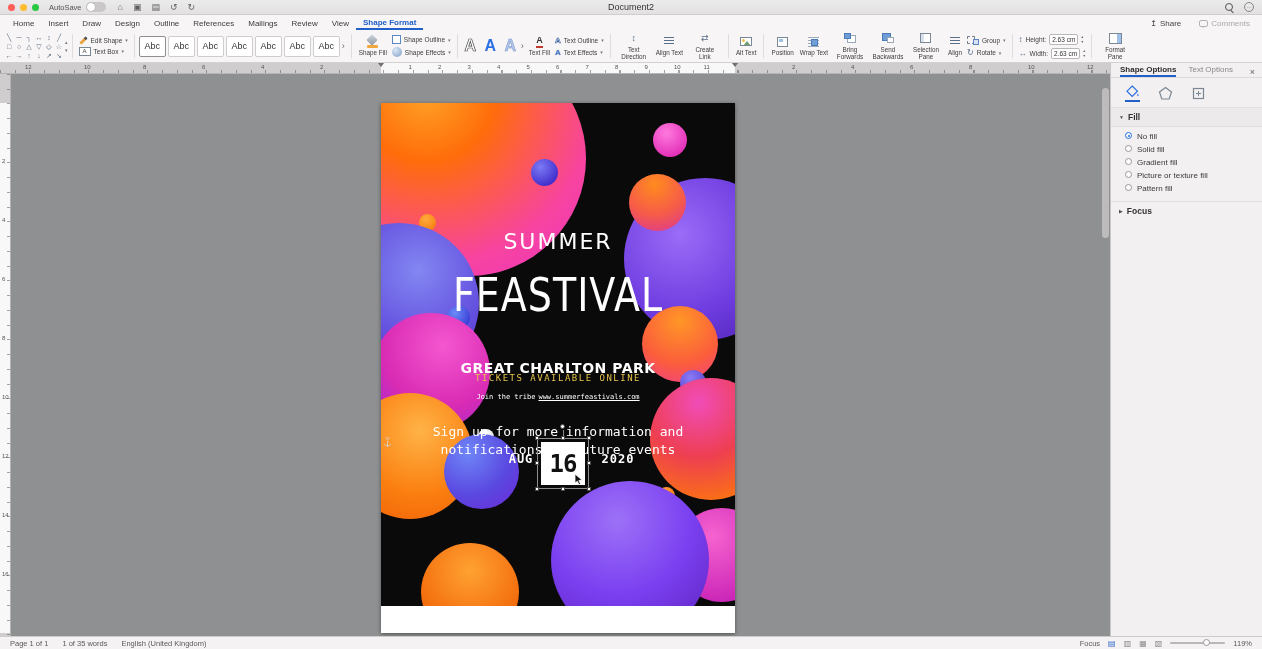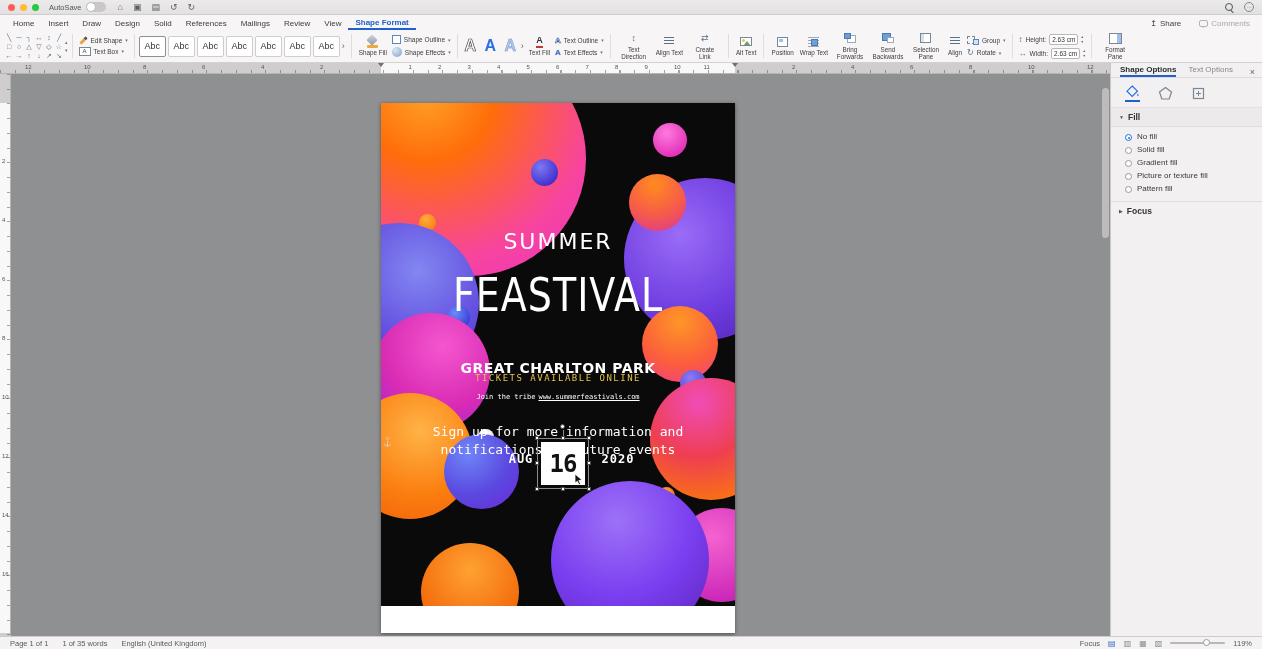--- a/index.html
+++ b/index.html
@@ -142,21 +142,21 @@
   .panel-tabs{display:flex;gap:12px;padding:0 9px;border-bottom:1px solid #dddbdb;}
   .ptab{font-size:8px;color:#8a8888;padding:2px 0 3px;}
   .ptab.active{color:#2c2c2c;border-bottom:2px solid #2160c9;font-weight:700;padding-bottom:1px;}
   .panel-icons{display:flex;gap:18px;padding:6px 14px 5px;border-bottom:1px solid #e2e0e0;align-items:center;}
   .pico{display:inline-flex;}
   .pico.sel{border-bottom:2px solid #2160c9;padding-bottom:1px;}
   .section-h{display:flex;align-items:center;gap:4px;padding:4px 8px;font-size:8.5px;color:#333;font-weight:700;background:#eceaea;border-bottom:1px solid #e0dede;}
   .section-h .tri{font-size:5px;color:#555;}
   .section-h.line{background:transparent;border-top:1px solid #e0dede;border-bottom:none;margin-top:2px;}
   .fill-opts{padding:3px 0 4px;}
-  .radio-row{display:flex;align-items:flex-end;gap:5px;padding:2px 14px;}
+  .radio-row{display:flex;align-items:flex-start;gap:5px;padding:2px 14px;}
   .radio{width:7px;height:7px;border-radius:50%;border:1px solid #9a9898;background:#fff;position:relative;flex:none;}
   .radio.on{border-color:#1f6fe0;}
   .radio.on::after{content:"";position:absolute;inset:1.5px;background:#1f6fe0;border-radius:50%;}
   .radio-label{font-size:8px;color:#3a3a3a;white-space:nowrap;}
 
   
   .status{position:absolute;left:0;right:0;bottom:0;height:13px;background:#f4f2f2;border-top:1px solid #cdcbcb;display:flex;align-items:center;gap:14px;padding:0 10px;font-size:7.5px;color:#5a5a5a;z-index:11;}
   .st-right{margin-left:auto;display:flex;align-items:center;gap:8px;}
   .vico{font-size:8px;color:#8a8a8a;}
   .vico.active{color:#2160c9;}
@@ -180,33 +180,34 @@
           <span class="knob"></span>
         </span>
     </div>
     <div class="tb-icons">
       <span>⌂</span>
       <span>▣</span>
       <span>▤</span>
       <span>↺</span>
       <span>↻</span>
     </div>
+    <div class="doc-title">Document2</div>
     <div class="tb-right">
       <span class="search-ic"></span>
       <span class="circle-ic">⋯</span>
     </div>
   </div>
 
   <div class="tabbar">
     <div class="tabs">
         <span class="tab">Home</span>
         <span class="tab">Insert</span>
         <span class="tab">Draw</span>
         <span class="tab">Design</span>
-        <span class="tab">Solid</span>
+        <span class="tab">Outline</span>
         <span class="tab">References</span>
         <span class="tab">Mailings</span>
         <span class="tab">Review</span>
         <span class="tab">View</span>
         <span class="tab active">Shape Format</span>
       </div>
     <div class="tab-right">
       <span class="share">
         <span>↥</span>
         <span>Share</span>

